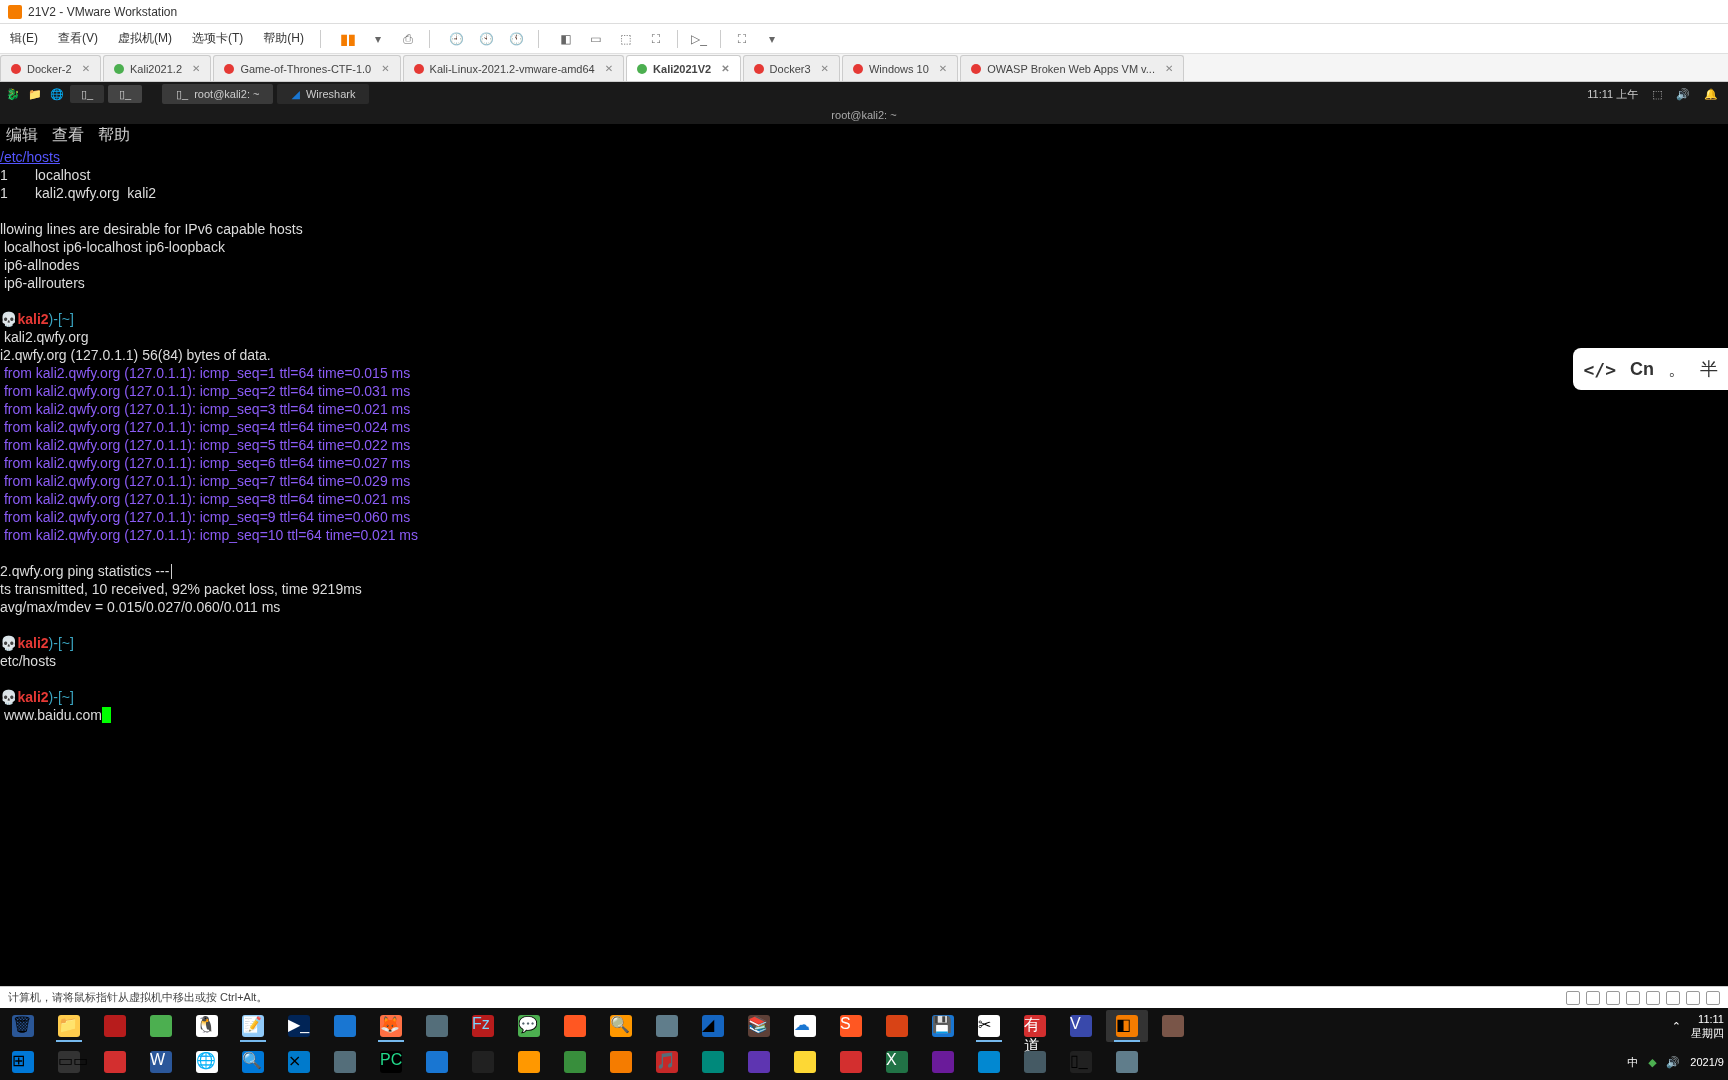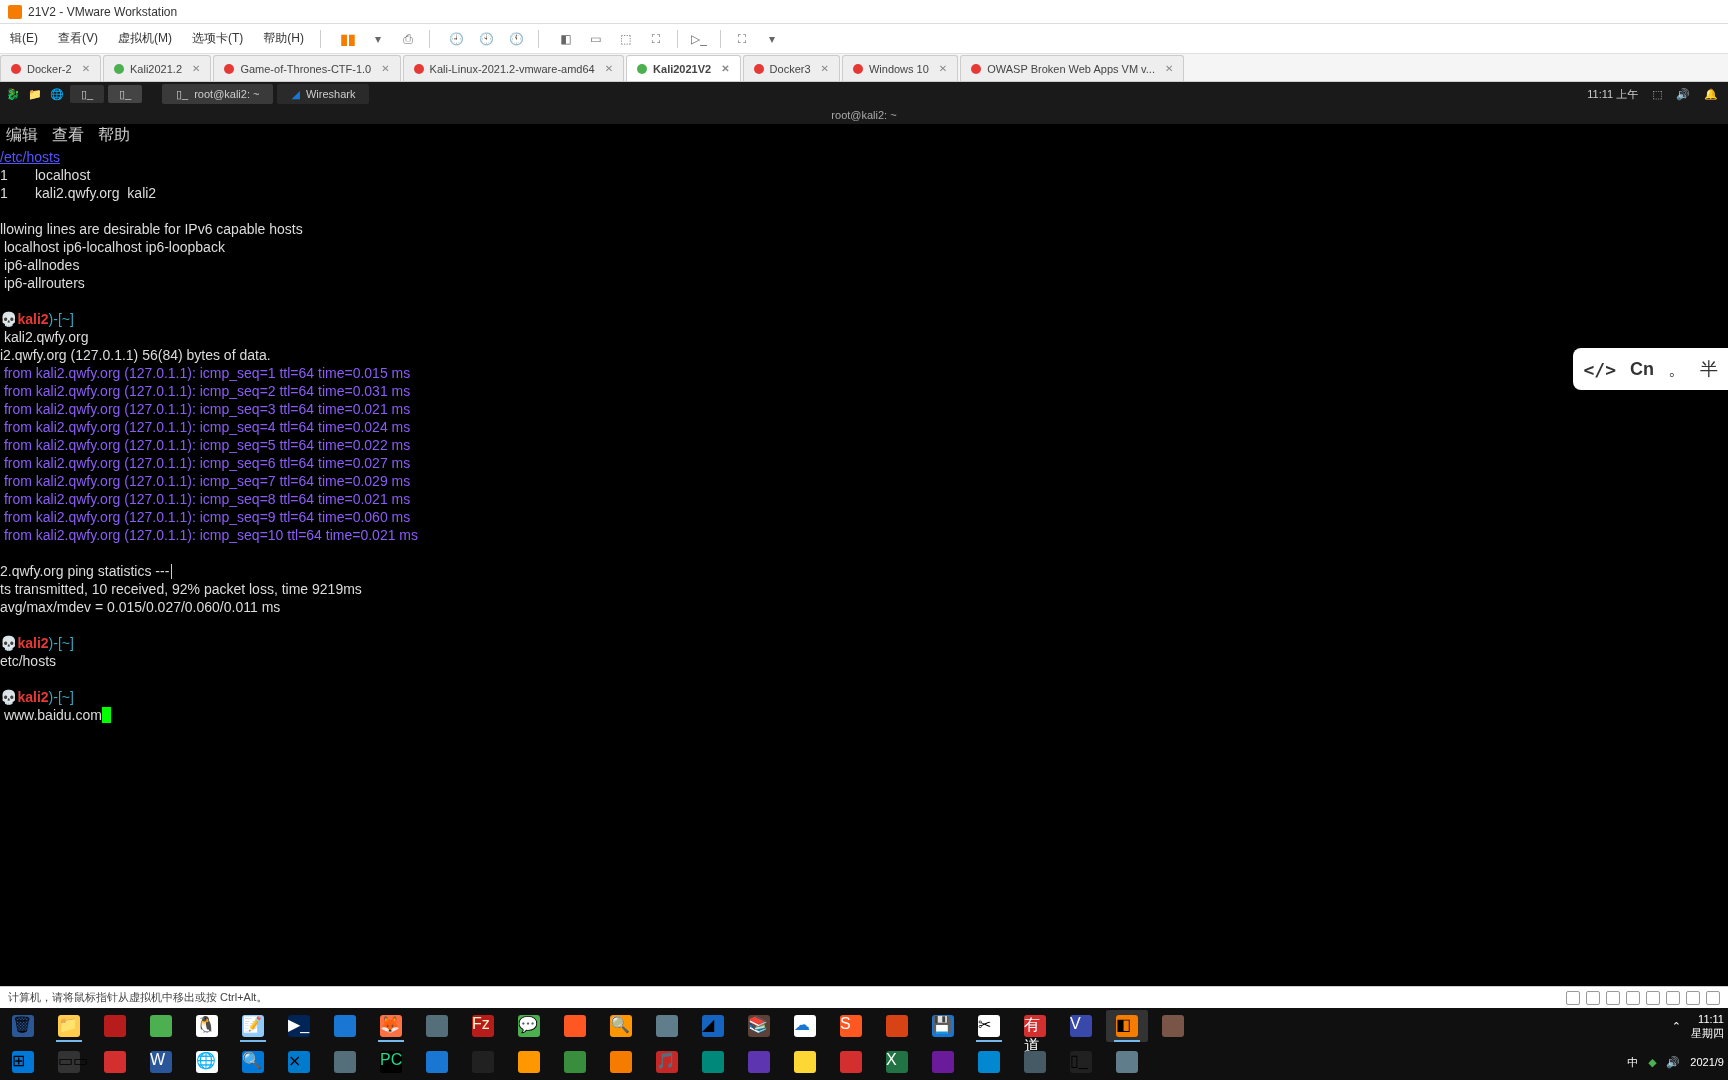--- a/index.html
+++ b/index.html
@@ -270,21 +270,21 @@
     <div class="tb-icon">
         <div class="sq" style="background:#1976d2"></div>
       </div>
     <div class="tb-icon running">
         <div class="sq" style="background:#ff7043">🦊</div>
       </div>
     <div class="tb-icon">
         <div class="sq" style="background:#546e7a"></div>
       </div>
     <div class="tb-icon">
-        <div class="sq" style="background:#b71c1c;color:#fef9c3">Fz</div>
+        <div class="sq" style="background:#b71c1c;color:#7dd3fc">Fz</div>
       </div>
     <div class="tb-icon">
         <div class="sq" style="background:#4caf50">💬</div>
       </div>
     <div class="tb-icon">
         <div class="sq" style="background:#ff5722"></div>
       </div>
     <div class="tb-icon">
         <div class="sq" style="background:#ff9800">🔍</div>
       </div>

